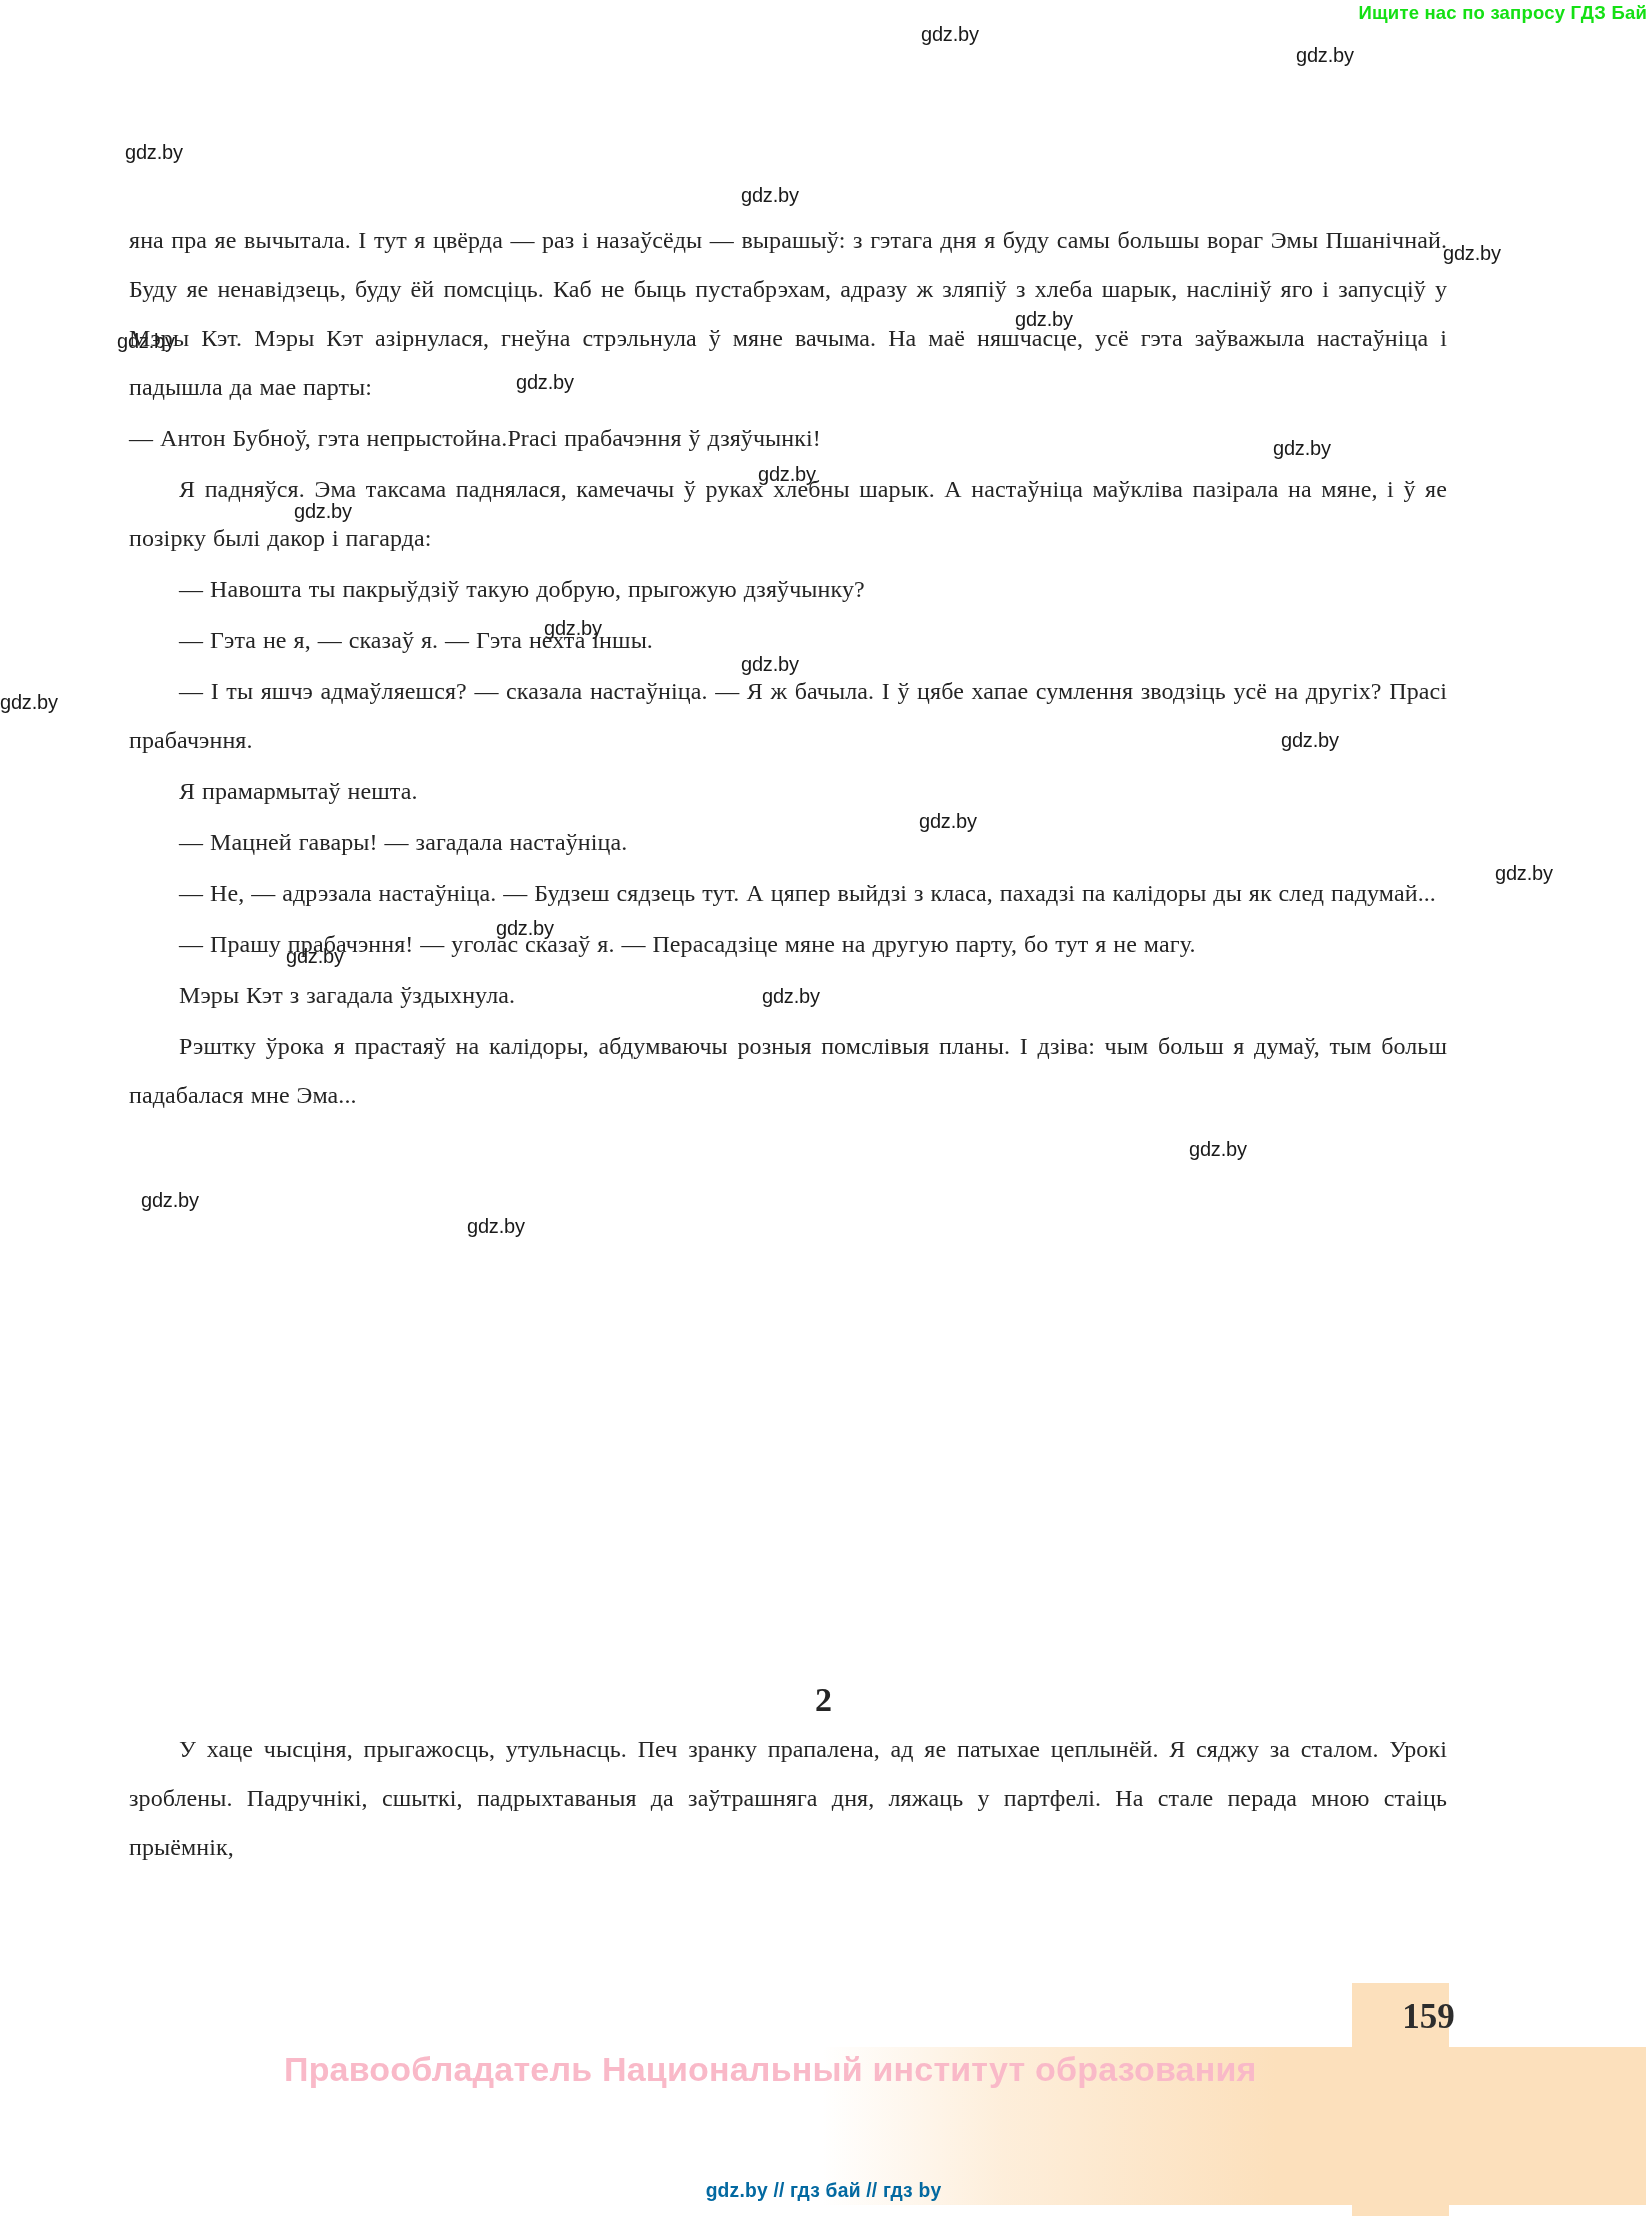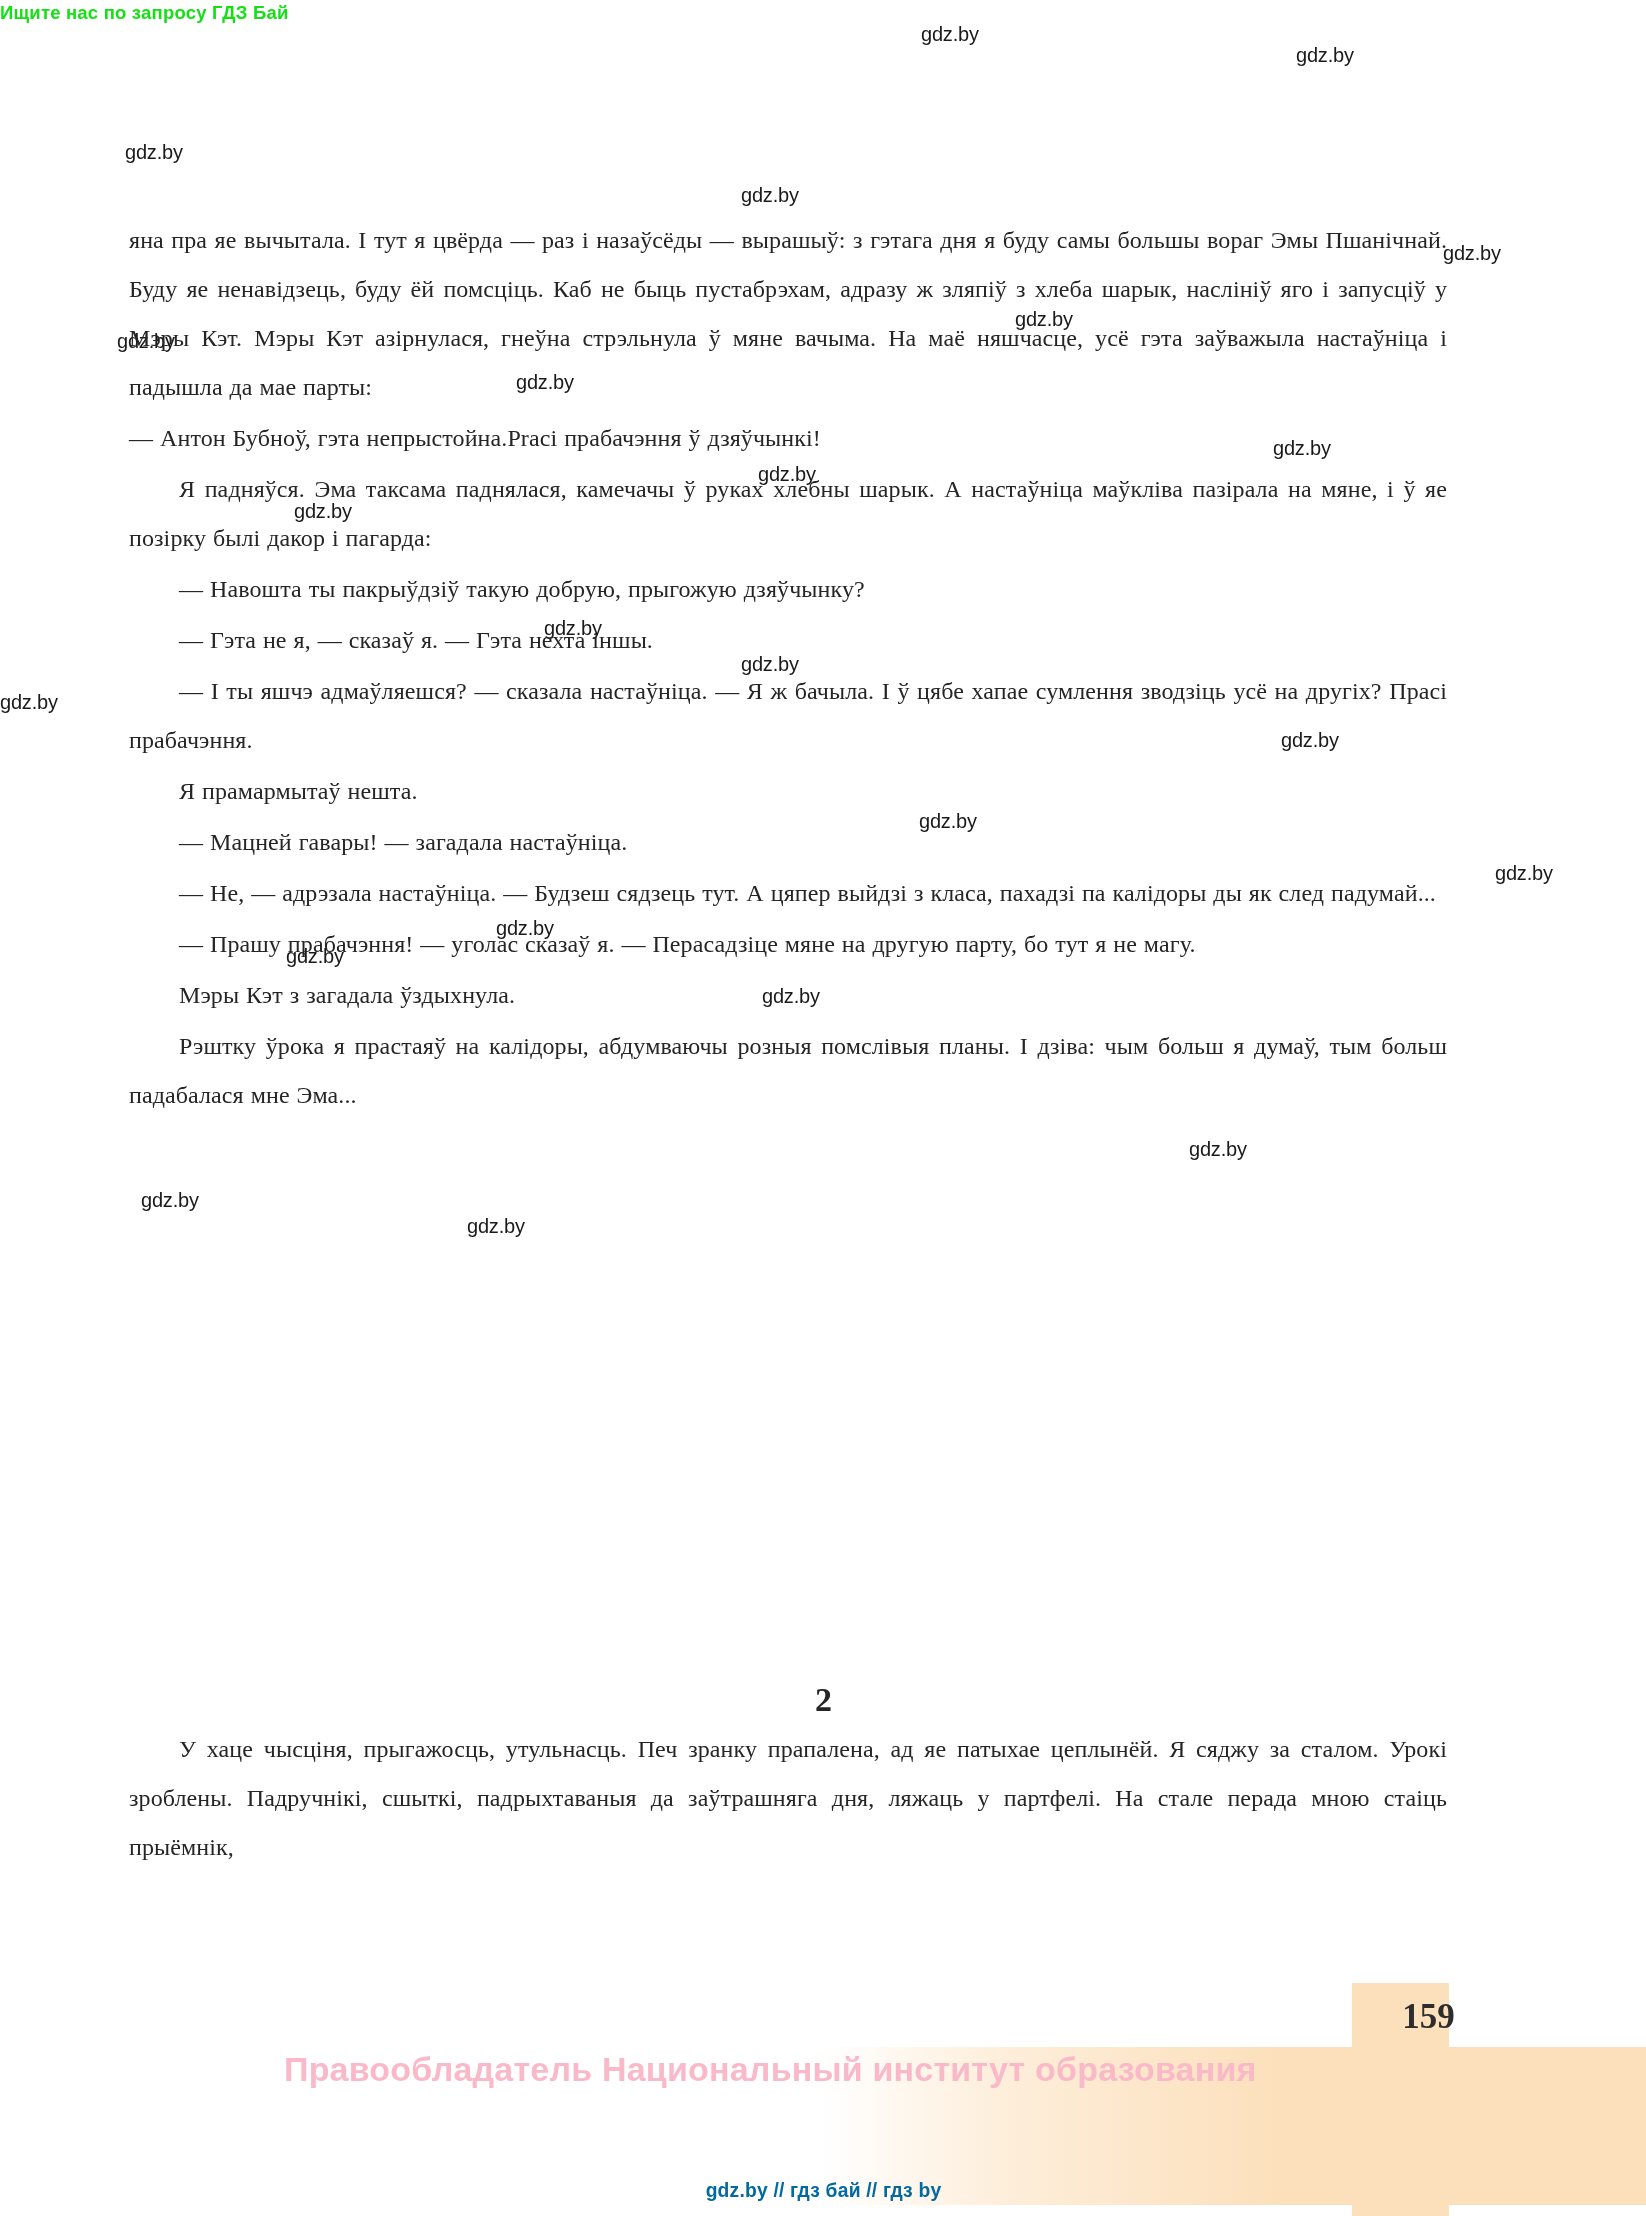--- a/index.html
+++ b/index.html
@@ -17,21 +17,21 @@
     background: #ffffff;
     overflow: hidden;
   }
 
   
   .promo-header {
     position: absolute;
     top: 1.6px;
     left: 0;
     width: 1647px;
-    text-align: left;
+    text-align: right;
     font-family: "Liberation Sans", "DejaVu Sans", sans-serif;
     font-size: 18.5px;
     font-weight: 700;
     color: #14e014;
     letter-spacing: 0.2px;
     white-space: nowrap;
   }
 
   
   .wm {

